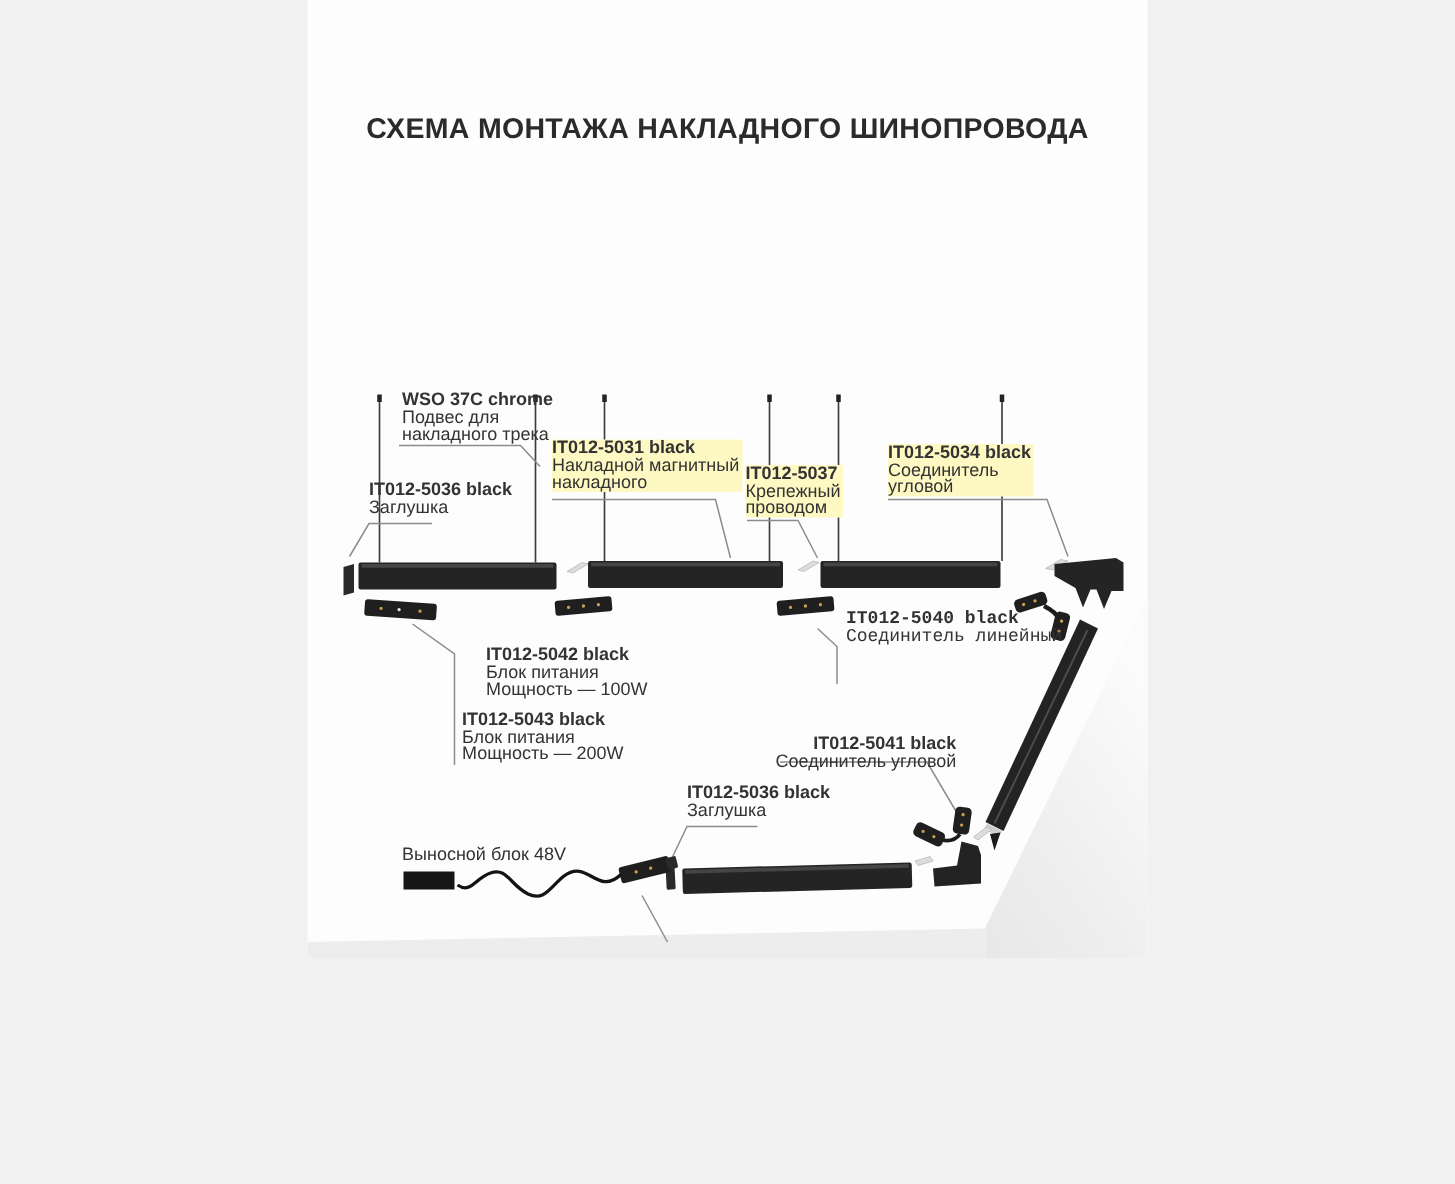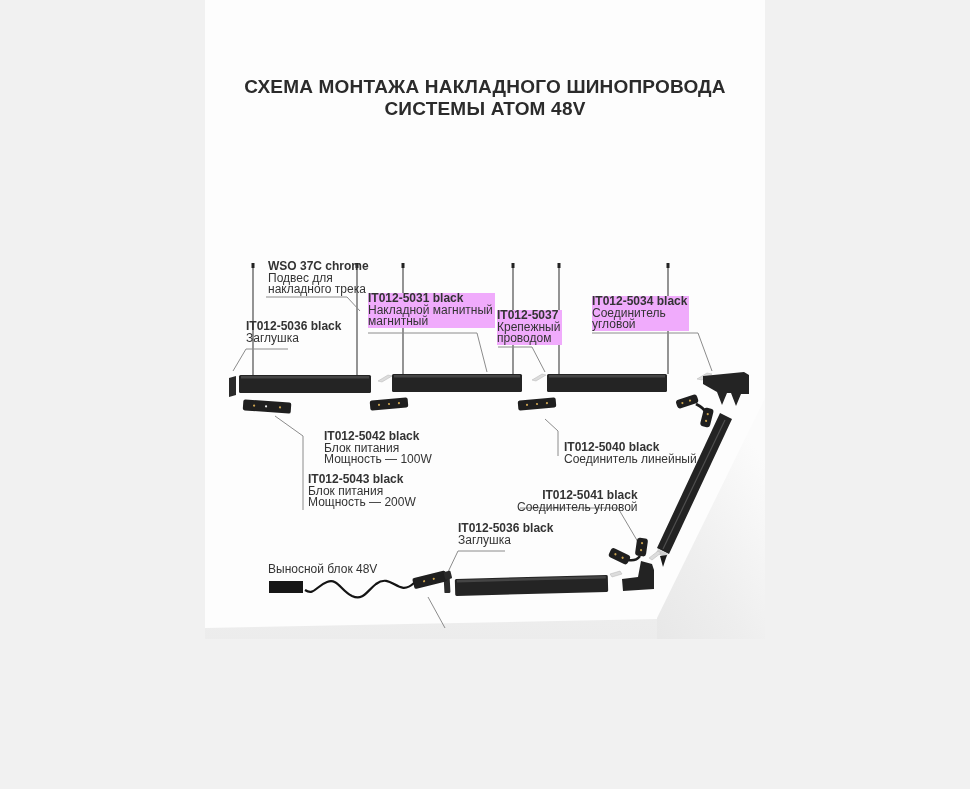--- a/index.html
+++ b/index.html
@@ -3,21 +3,21 @@
 <meta charset="utf-8">
 <style>
   html,body{margin:0;padding:0;background:#f1f1f1;}
   #canvas{position:relative;width:970px;height:639px;overflow:hidden;
           font-family:"Liberation Sans", sans-serif;}
   #gfx{position:absolute;left:0;top:0;}
   .title{position:absolute;left:205px;top:76px;width:560px;text-align:center;
          color:#2b2b2b;font-size:19px;font-weight:700;line-height:22px;letter-spacing:.2px;}
   .lbl{position:absolute;color:#333;font-size:12px;line-height:11.5px;white-space:nowrap;}
   .lbl .code{font-weight:700;}
-  .lbl.masked{background:#f0abfc;padding-right:2px;}
+  .lbl.masked{background:#fef9c3;padding-right:2px;}
 </style>
 </head>
 <body>
 
 <div id="canvas">
 
   <svg id="gfx" width="970" height="789" viewBox="0 0 970 789">
     <defs>
       <linearGradient id="wallGrad" x1="0.6" y1="0" x2="0.2" y2="1">
         <stop offset="0" stop-color="#fbfbfb"></stop>
@@ -156,38 +156,37 @@
       <rect x="445" y="575.5" width="7" height="8" rx="1" fill="#2a2a2a"></rect>
       <circle cx="424" cy="579.5" r="1.1" fill="#c9a14e"></circle>
       <circle cx="434" cy="579.5" r="1.1" fill="#c9a14e"></circle>
     </g>
     <path d="M414,583 C398,598 392,572 376,584 C366,592 363,601 352,596 C340,590 338,578 327,582 C316,586 314,596 305,590" stroke="#141414" stroke-width="2.2" fill="none"></path>
     <rect x="269" y="581" width="34" height="12" fill="#161616"></rect>
   </svg>
 
   <div class="title">
     <div>СХЕМА МОНТАЖА НАКЛАДНОГО ШИНОПРОВОДА</div>
-    <div>СИСТЕМЫ ATOM 48V</div>
   </div>
 
   <div class="lbl" style="left:268px;top:261px;">
     <div class="code">WSO 37C chrome</div>
     <div>Подвес для</div>
     <div>накладного  трека</div>
   </div>
 
   <div class="lbl" style="left:246px;top:321px;">
     <div class="code">IT012-5036 black</div>
     <div>Заглушка</div>
   </div>
 
   <div class="lbl masked" style="left:368px;top:293px;">
     <div class="code">IT012-5031 black</div>
     <div>Накладной магнитный</div>
-    <div>магнитный</div>
+    <div>накладного</div>
   </div>
 
   <div class="lbl masked" style="left:497px;top:310px;">
     <div class="code">IT012-5037</div>
     <div>Крепежный</div>
     <div>проводом</div>
   </div>
 
   <div class="lbl masked" style="left:592px;top:296px;">
     <div class="code">IT012-5034 black</div>
@@ -200,21 +199,21 @@
     <div>Блок питания</div>
     <div>Мощность — 100W</div>
   </div>
 
   <div class="lbl" style="left:308px;top:474px;">
     <div class="code">IT012-5043 black</div>
     <div>Блок питания</div>
     <div>Мощность — 200W</div>
   </div>
 
-  <div class="lbl" style="left:564px;top:442px;">
+  <div class="lbl" style="left:564px;top:407px;font-family:Liberation Mono, monospace;">
     <div class="code">IT012-5040 black</div>
     <div>Соединитель линейный</div>
   </div>
 
   <div class="lbl" style="left:517px;top:490px;text-align:right;">
     <div class="code">IT012-5041 black</div>
     <div>Соединитель  угловой</div>
   </div>
 
   <div class="lbl" style="left:458px;top:523px;">

